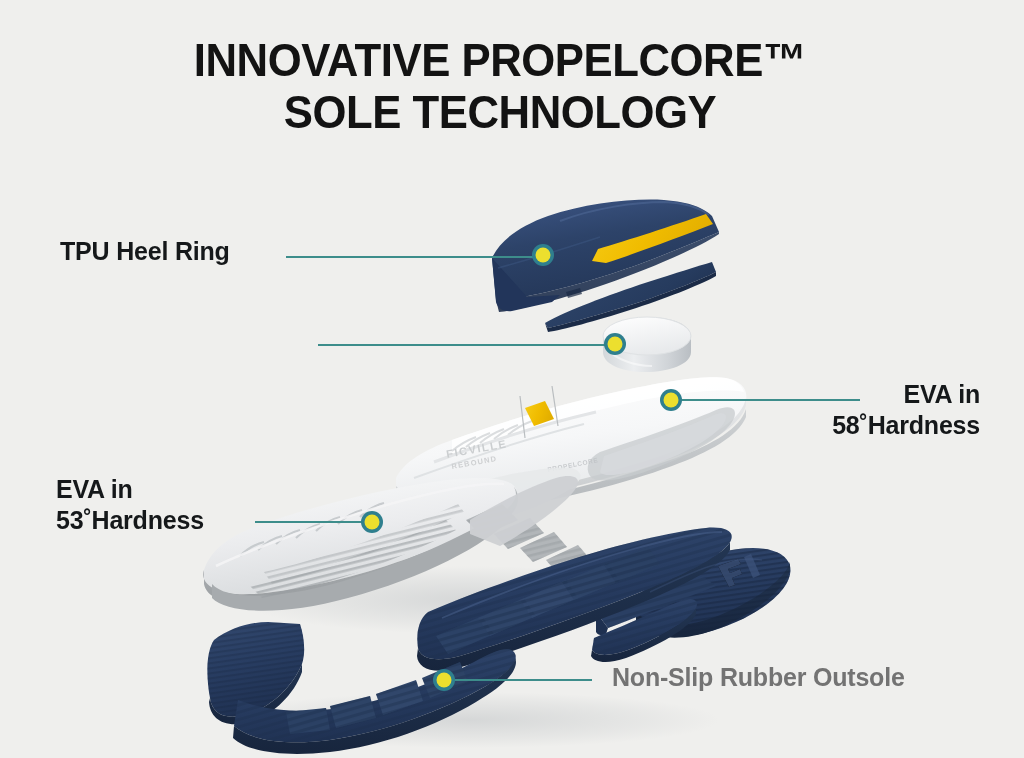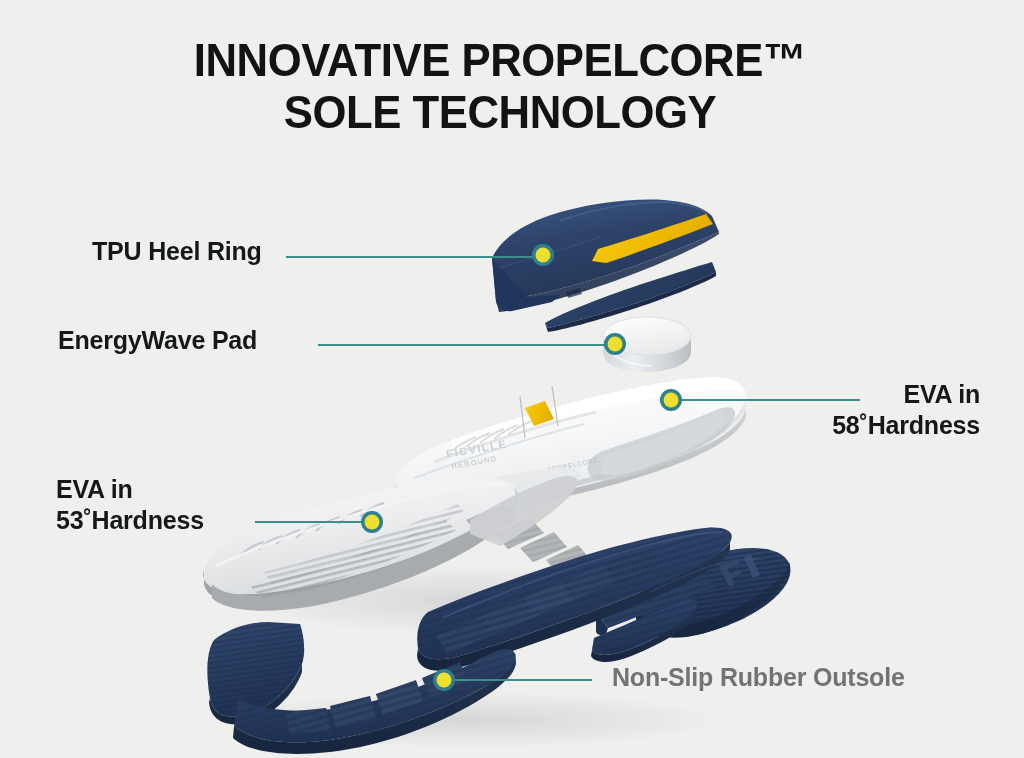--- a/index.html
+++ b/index.html
@@ -53,21 +53,21 @@
     font-weight: 700;
     color: #15181a;
     font-size: 25px;
     line-height: 31px;
     letter-spacing: -0.2px;
     white-space: pre-line;
     z-index: 35;
   }
   .callout-label.align-right { text-align: right; }
 
-  #label-tpu       { left: 60px;  top: 236px; margin-left: 32px; }
+  #label-tpu       { left: 60px;  top: 236px; }
   #label-energy    { left: 58px;  top: 325px; }
   #label-eva58     { right: 44px; top: 379px; }
   #label-eva53     { left: 56px;  top: 474px; }
   #label-outsole   { left: 612px; top: 662px; }
 
   
   .art { position: absolute; inset: 0; z-index: 10; }
   .leaders { position: absolute; inset: 0; z-index: 30; }
 
   .leader-line {
@@ -465,21 +465,20 @@
 
     <g>
       <line class="leader-line" x1="592" y1="680" x2="452" y2="680" style="stroke: rgb(61, 141, 139);"></line>
       <circle class="dot-outer" cx="444" cy="680" r="11" style="fill: rgb(47, 127, 142);"></circle>
       <circle class="dot-inner" cx="444" cy="680" r="7.5" style="fill: rgb(236, 223, 46);"></circle>
     </g>
   </svg>
 
   <div id="label-tpu" class="callout-label" style="color: rgb(21, 24, 26);">TPU Heel Ring</div>
 
-  <div id="label-energy" class="callout-label" style="color: rgb(21, 24, 26);">EnergyWave Pad</div>
 
   <div id="label-eva58" class="callout-label align-right" style="color: rgb(21, 24, 26);">EVA in
 58˚Hardness</div>
 
   <div id="label-eva53" class="callout-label" style="color: rgb(21, 24, 26);">EVA in
 53˚Hardness</div>
 
   <div id="label-outsole" class="callout-label" style="color: #737373;">Non-Slip Rubber Outsole</div>
 
 </div>

